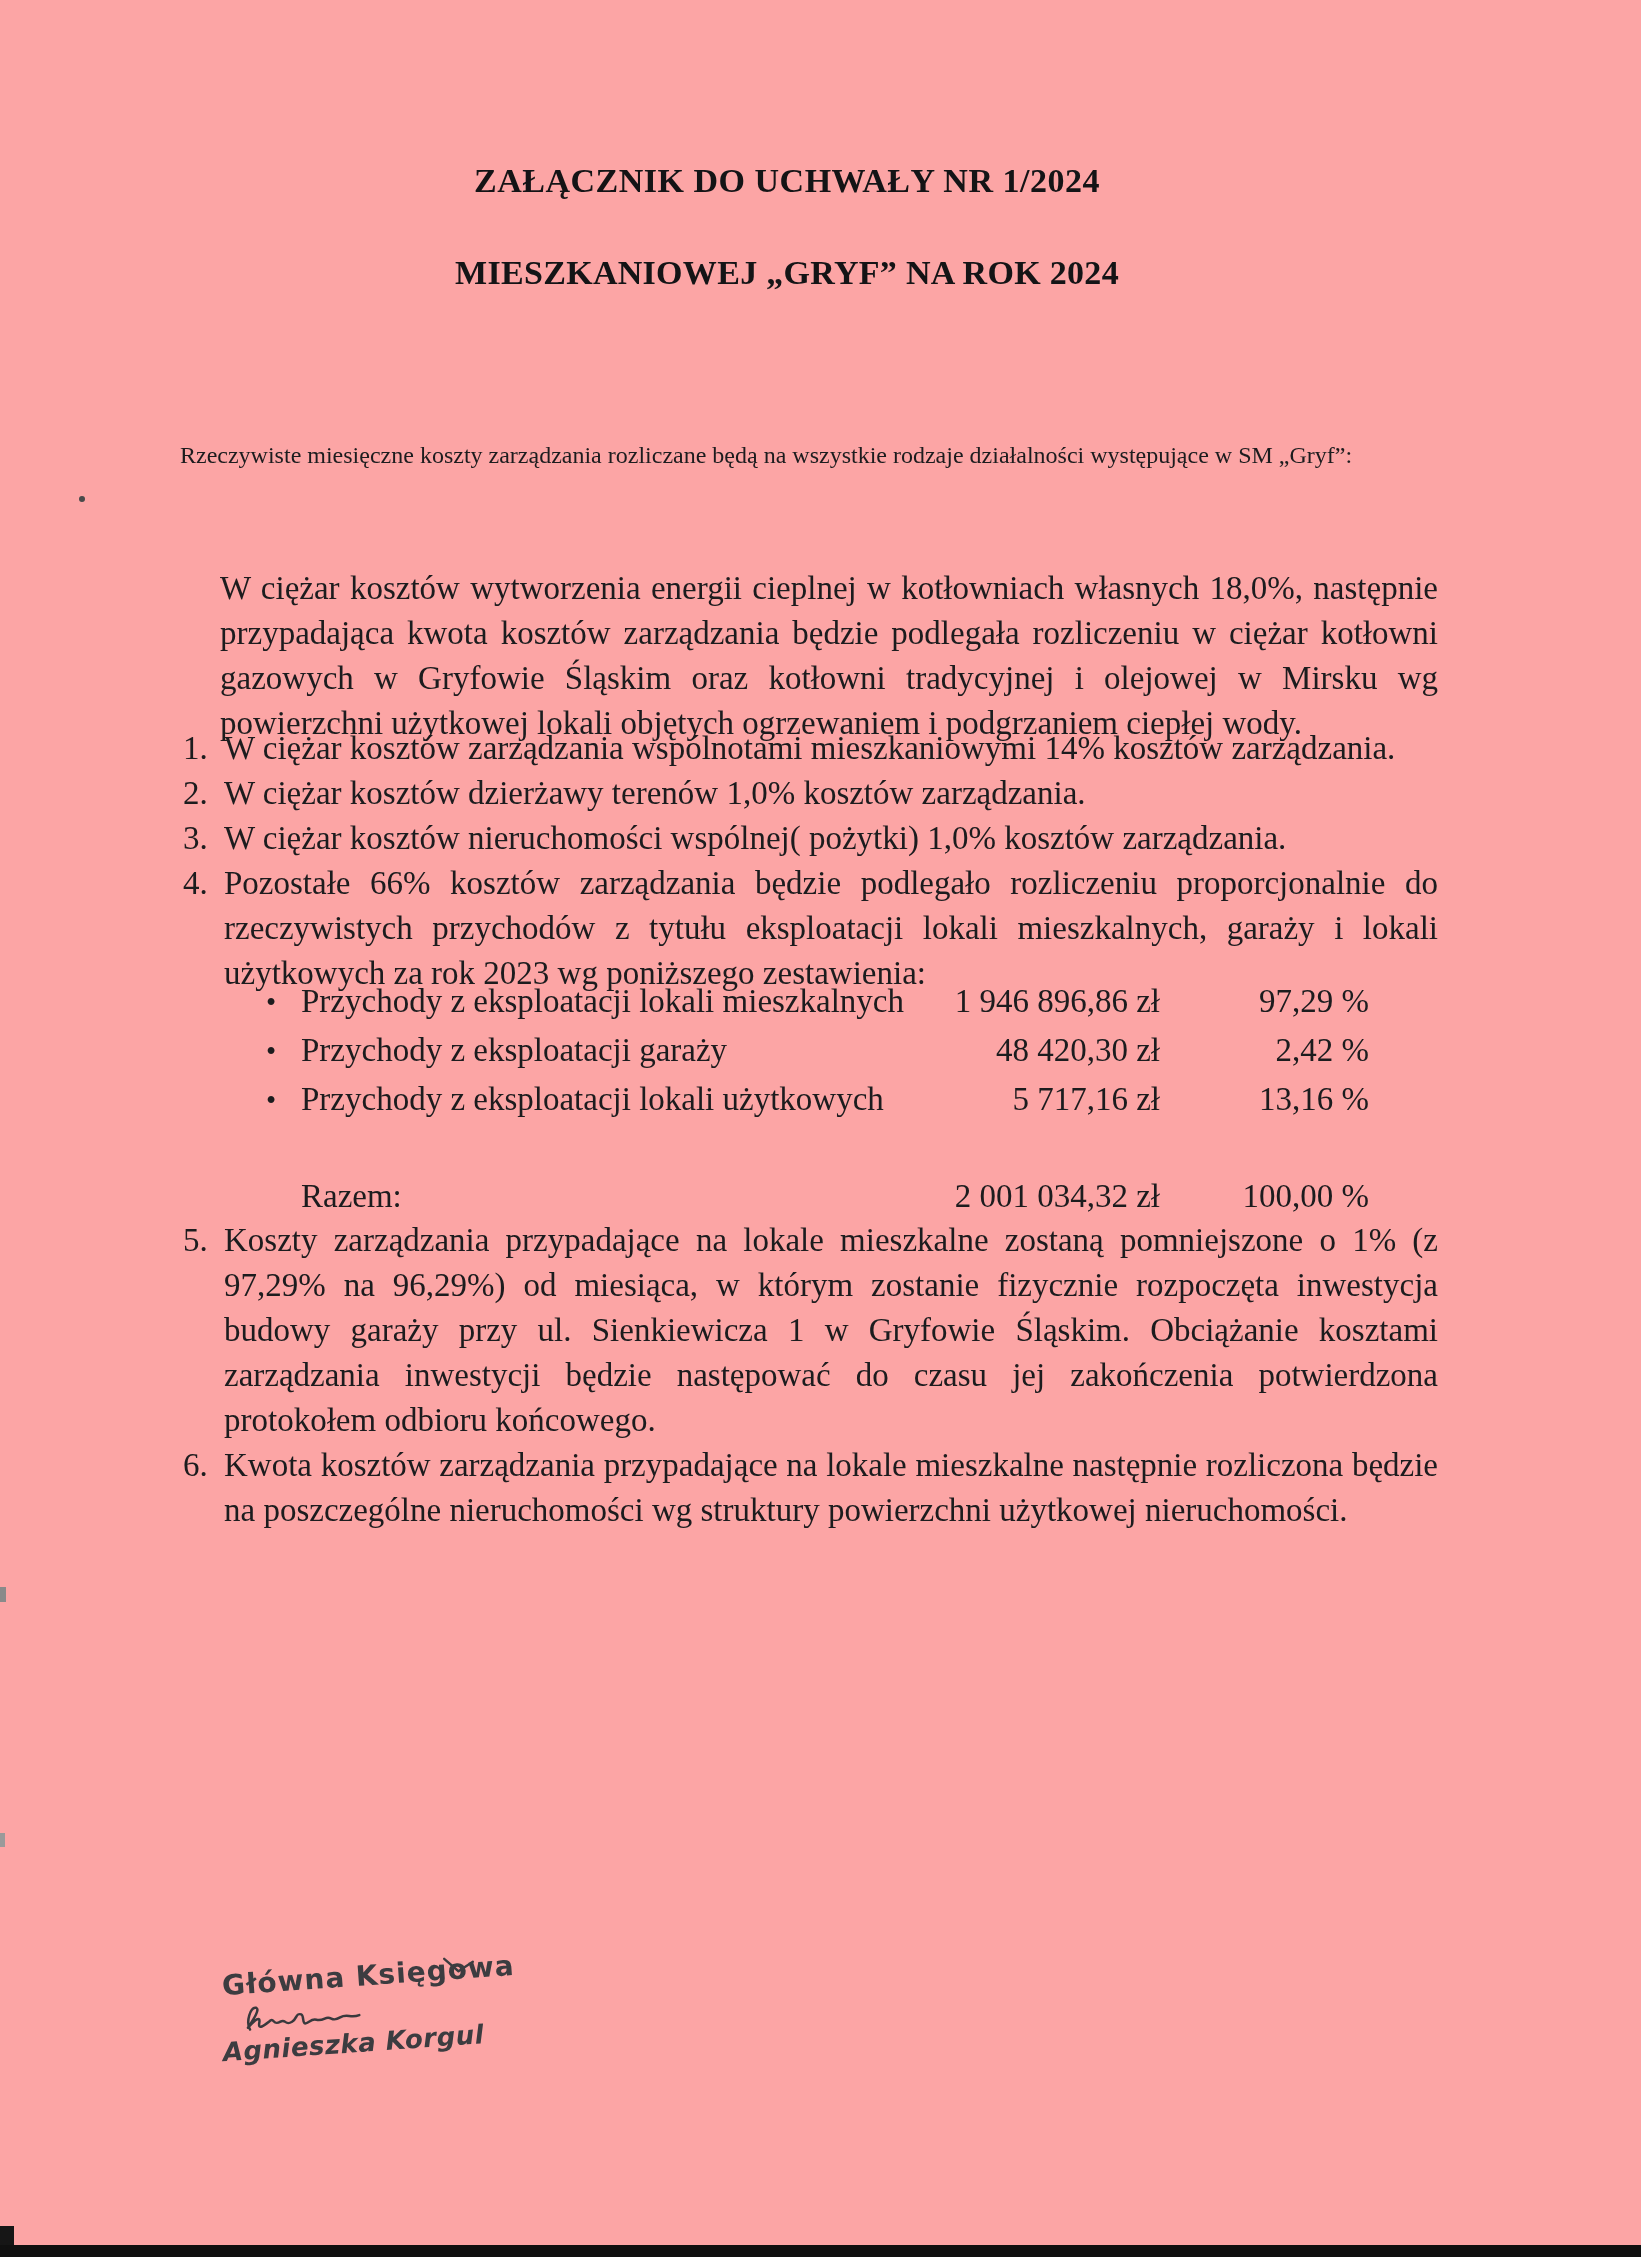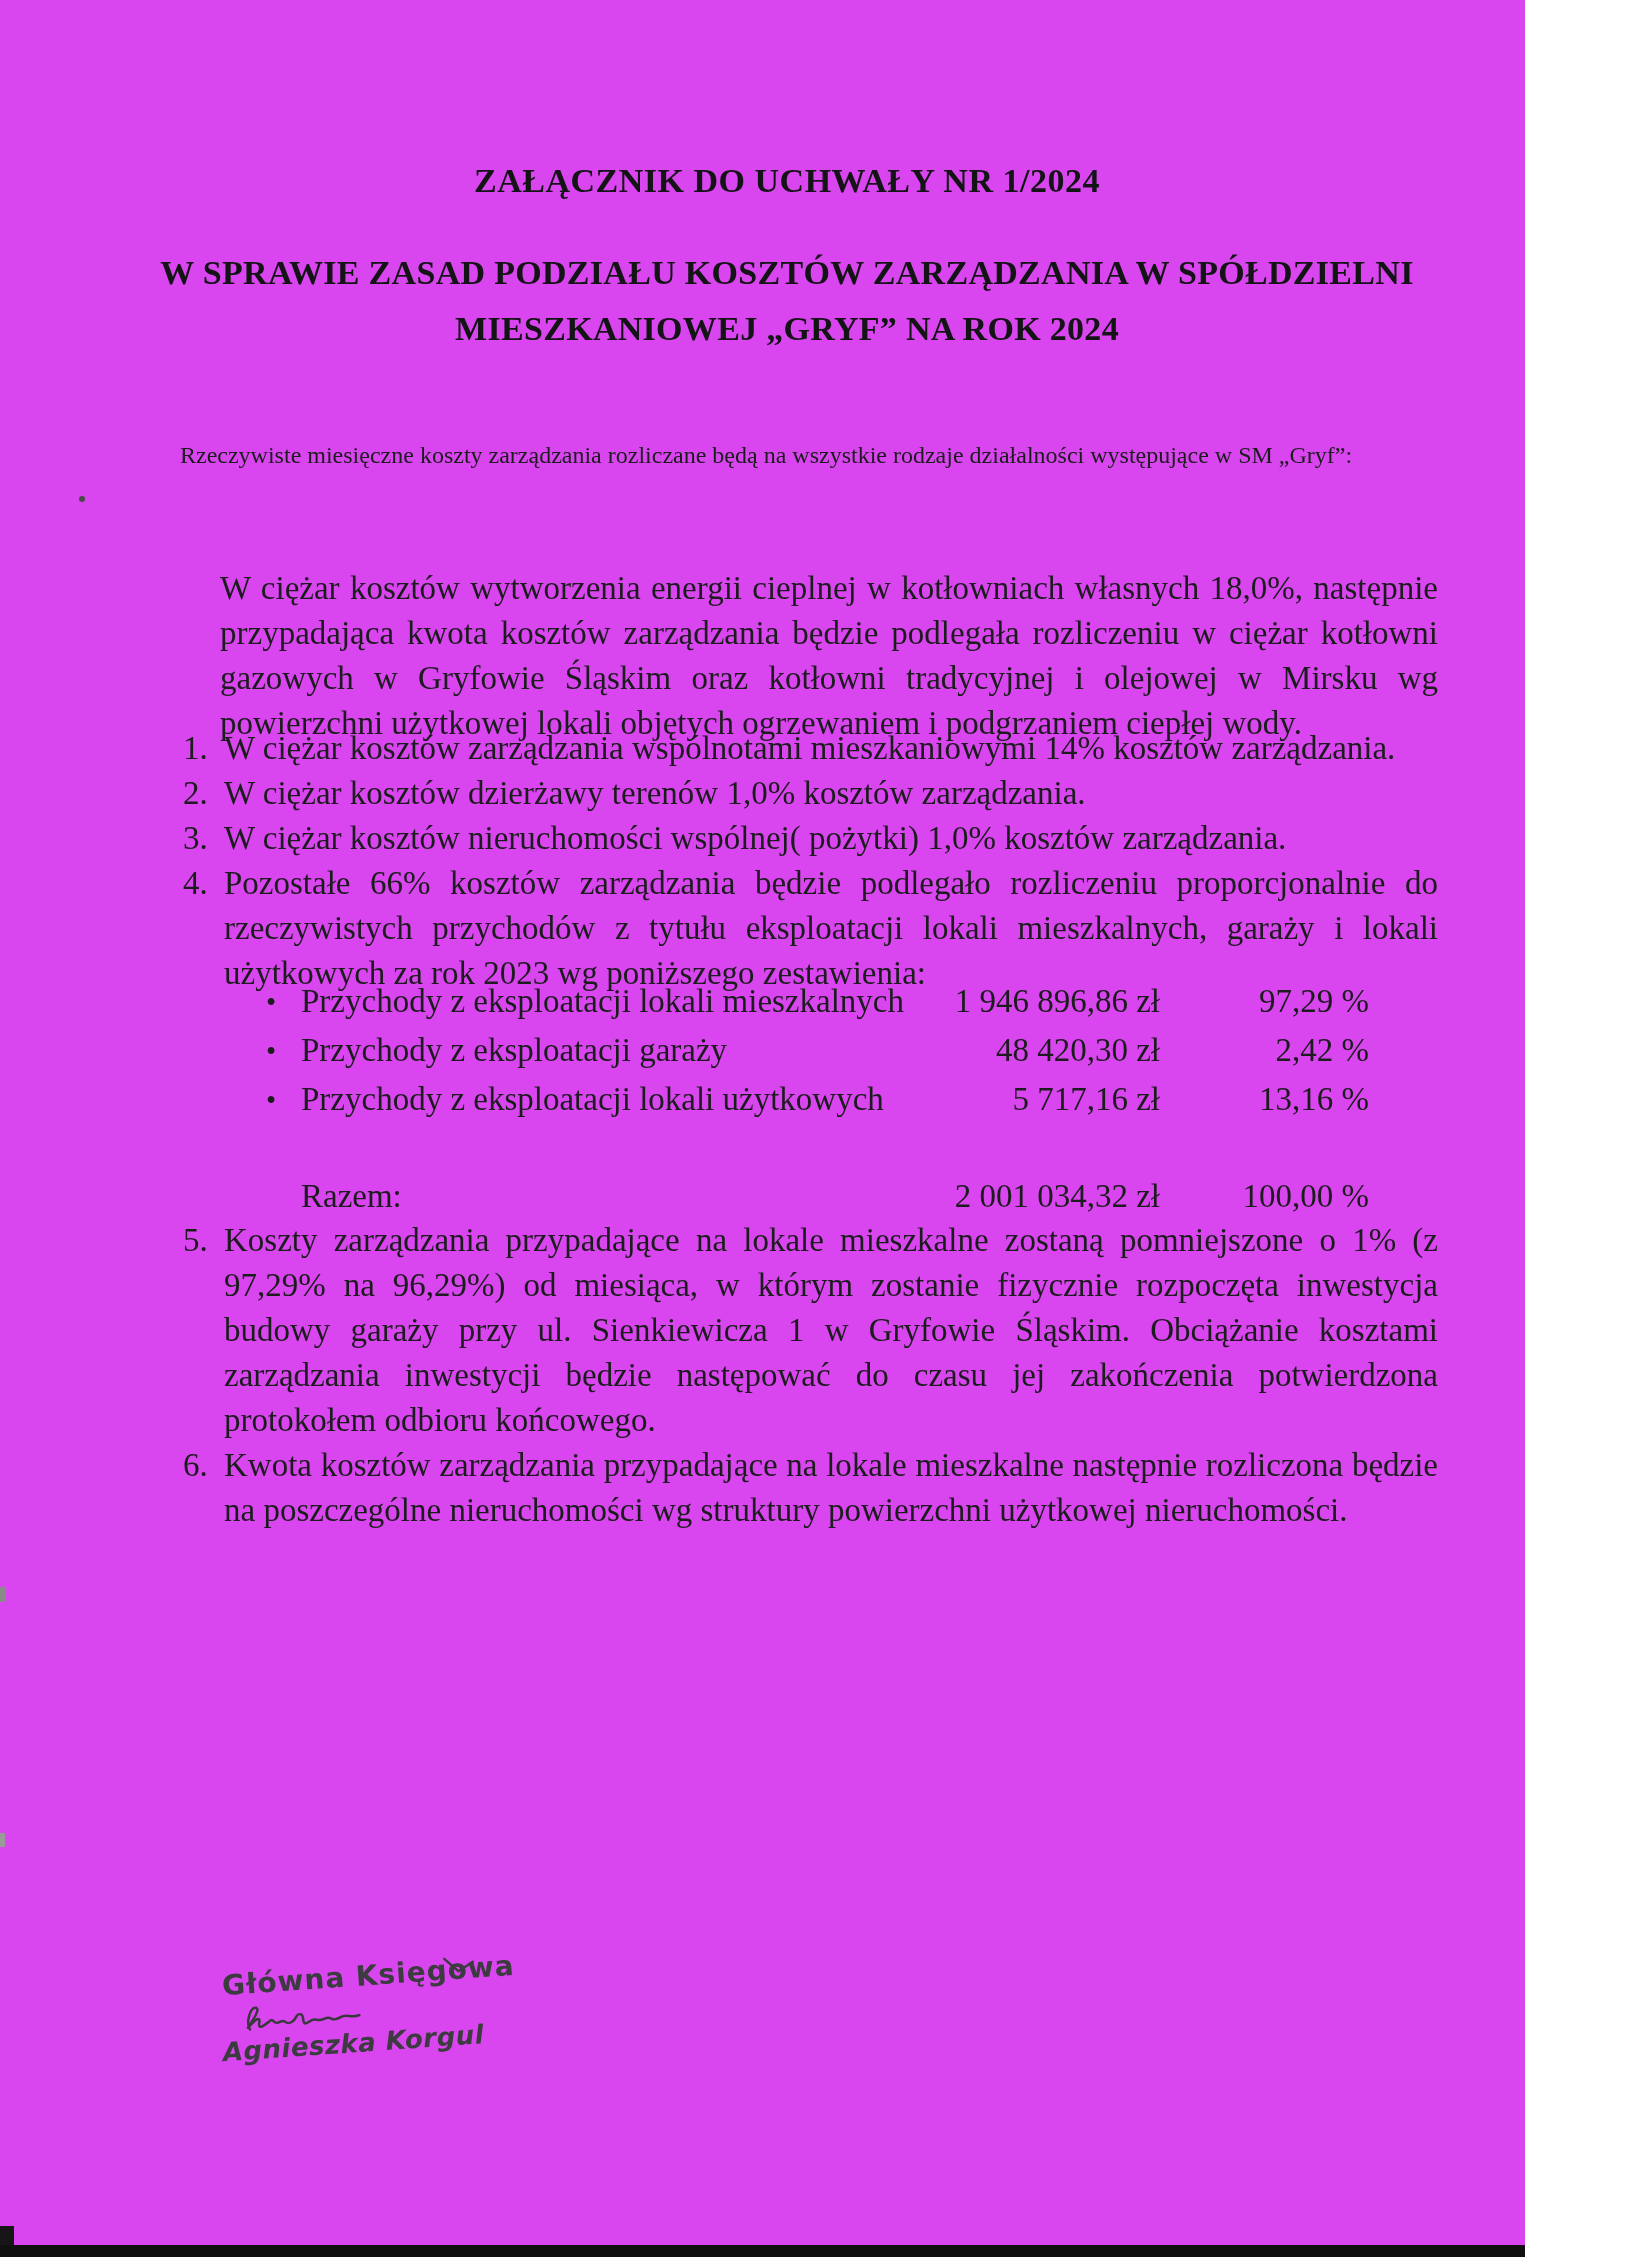--- a/index.html
+++ b/index.html
@@ -2,23 +2,23 @@
 <html lang="pl"><head>
 <meta charset="utf-8">
 <style>
   html, body {
     margin: 0;
     padding: 0;
     background: #ffffff;
   }
   .page {
     position: relative;
-    width: 1525px;
+    width: 1641px;
     height: 2257px;
-    background: #d946ef;
+    background: #fca5a5;
     overflow: hidden;
     font-family: "Liberation Serif", "DejaVu Serif", serif;
     color: #1c1c1e;
   }
 
   
   .title-block {
     position: absolute;
     top: 162px;
     left: 145px;
@@ -179,21 +179,20 @@
     background: #9a9a9a;
   }
 </style>
 </head>
 <body>
 
 <div class="page">
 
   <div class="title-block">
     <div class="title-line1">ZAŁĄCZNIK DO UCHWAŁY NR 1/2024</div>
-    <div class="title-line2">W SPRAWIE ZASAD PODZIAŁU KOSZTÓW ZARZĄDZANIA W SPÓŁDZIELNI</div>
     <div class="title-line3">MIESZKANIOWEJ „GRYF” NA  ROK 2024</div>
   </div>
 
   <p class="intro">Rzeczywiste miesięczne koszty zarządzania rozliczane będą na wszystkie rodzaje działalności występujące w SM „Gryf”:</p>
 
   <p class="heat-para">W ciężar kosztów wytworzenia energii cieplnej w kotłowniach własnych 18,0%, następnie przypadająca kwota kosztów zarządzania będzie podlegała rozliczeniu  w ciężar kotłowni gazowych w Gryfowie Śląskim oraz kotłowni tradycyjnej i olejowej w Mirsku wg powierzchni użytkowej lokali objętych ogrzewaniem i podgrzaniem  ciepłej wody.</p>
 
   <div class="num-list first">
     <div class="num-item">
       <span class="inum">1.</span>

